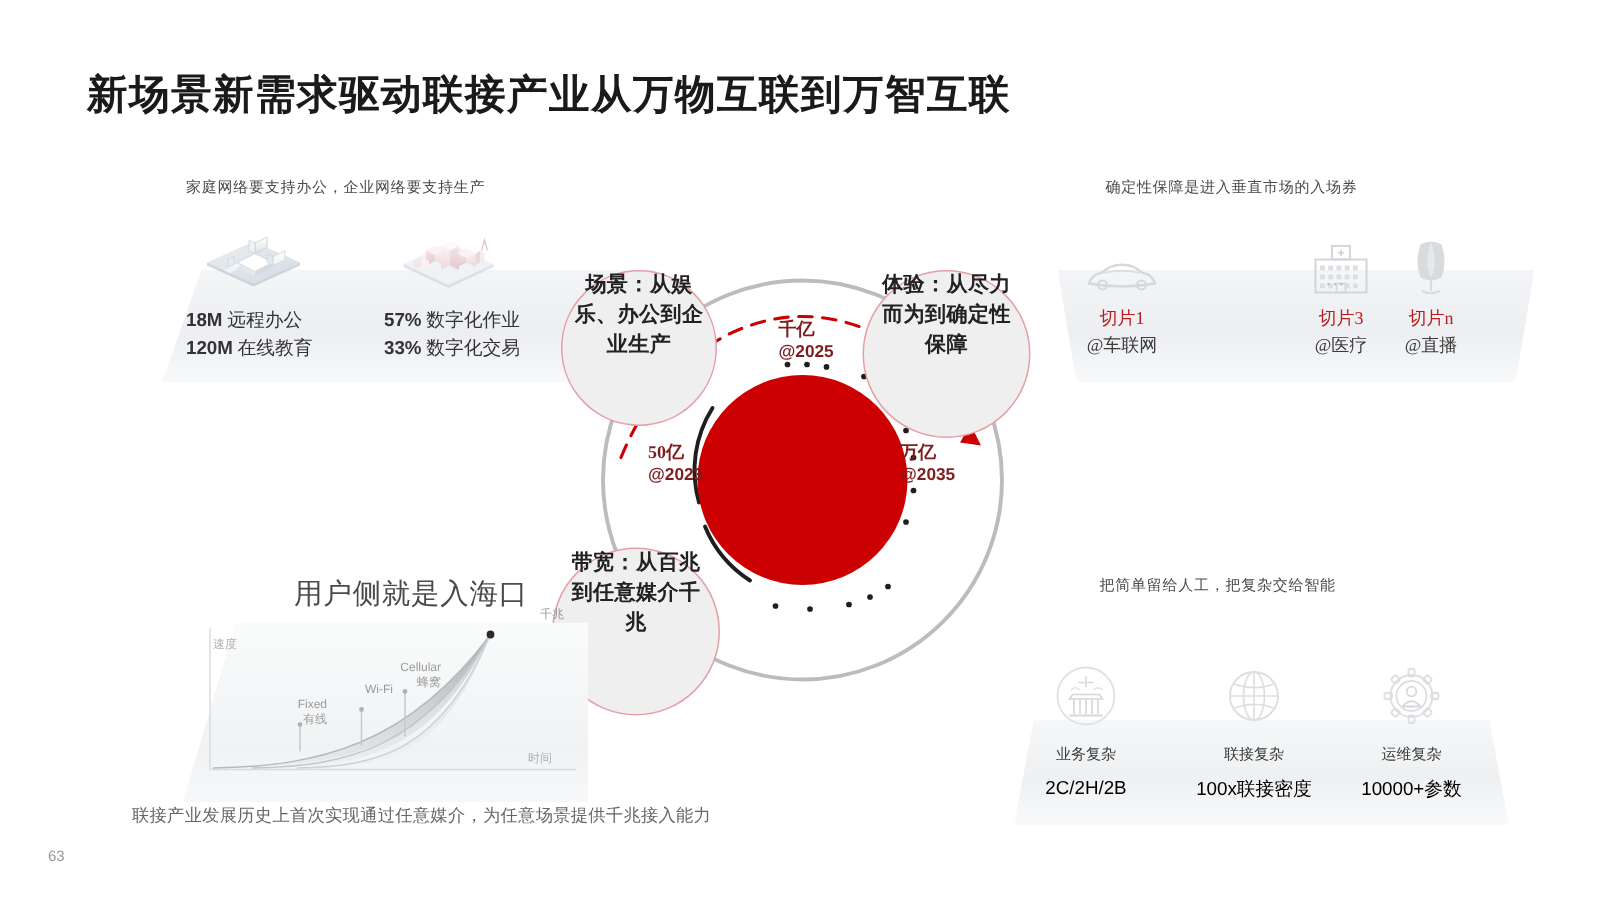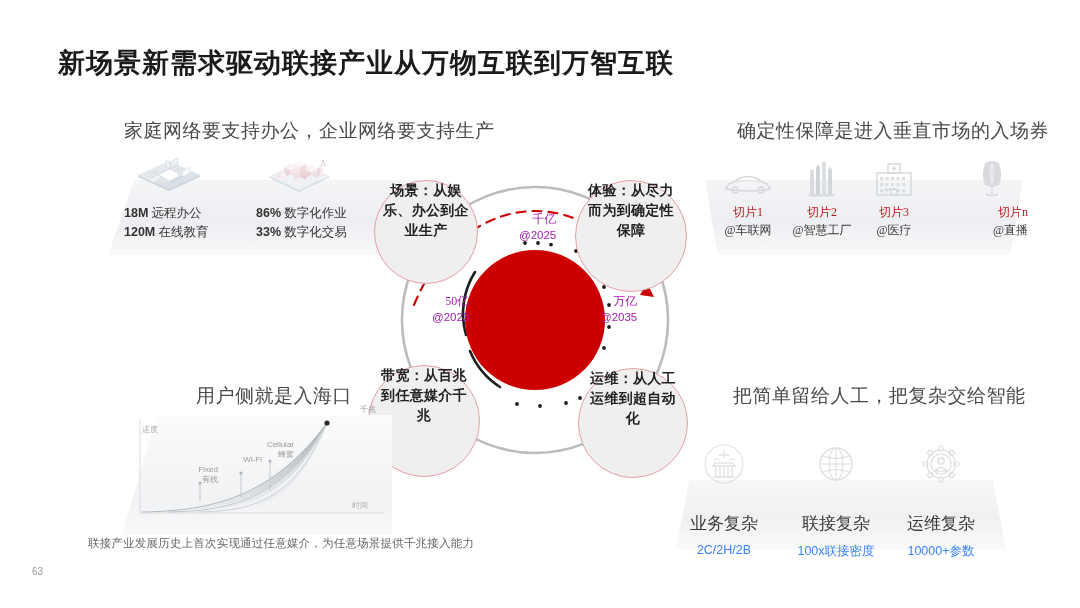--- a/index.html
+++ b/index.html
@@ -40,21 +40,21 @@
     left: 32px;
     top: 566px;
     font-size: 10px;
     color: #999999;
     font-family: "Liberation Sans", sans-serif;
   }
 
   
   .sec-caption {
     position: absolute;
-    font-size: 19px;
+    font-size: 10px;
     color: #4a4a4a;
     white-space: nowrap;
     letter-spacing: .5px;
   }
   #cap-tl { left: 124px; top: 118px; }
   #cap-tr { left: 737px; top: 118px; }
   #cap-bl { left: 196px; top: 383px; font-size: 19px; }
   #cap-br { left: 733px; top: 383px; }
 
   
@@ -113,24 +113,24 @@
     font-size: 12px; color: #3a3a3a; margin-top: 1px; white-space: nowrap;
   }
   .slice-dots {
     position: absolute; font-size: 13px; color: #b8bcc2; letter-spacing: 1px;
   }
 
   
   .cx-col { position: absolute; text-align:center; width: 92px; }
   .cx-ico { height: 48px; display:flex; align-items:center; justify-content:center; }
   .cx-t {
-    font-size: 17px; color: #3a3a3a; margin-top: 24px; white-space: nowrap;
+    font-size: 10px; color: #3a3a3a; margin-top: 8px; white-space: nowrap;
   }
   .cx-v {
-    font-size: 12.5px; color: #3b82f6; margin-top: 8px; white-space: nowrap;
+    font-size: 12.5px; color: #000000; margin-top: 8px; white-space: nowrap;
     font-family: "Liberation Sans", sans-serif;
   }
 
   
   #center-svg { position: absolute; left: 330px; top: 155px; }
 
   .bubble {
     position: absolute;
     border-radius: 50%;
     background: #efeff0;
@@ -149,25 +149,26 @@
     letter-spacing: .3px;
     padding: 0 8px;
   }
   #bub-tl { left: 374px; top: 180px; width: 104px; height: 104px; }
   #bub-tr { left: 575px; top: 180px; width: 112px; height: 112px; }
   #bub-bl { left: 368px; top: 365px; width: 112px; height: 112px; }
   #bub-br { left: 578px; top: 368px; width: 110px; height: 110px; }
 
   .mid-label {
     position: absolute;
-    text-align: right;
-    color: #a21caf;
+    text-align: left;
+    color: #7f1d1d;
     font-size: 12px;
     line-height: 16px;
     white-space: nowrap;
+    font-weight: bold;
   }
   .mid-label .y { font-family: "Liberation Sans", sans-serif; font-size: 11.5px; }
   #lbl-2020 { left: 432px; top: 293px; }
   #lbl-2025 { left: 519px; top: 211px; }
   #lbl-2035 { left: 600px; top: 293px; }
 
   
   #chart-svg { position: absolute; left: 122px; top: 405px; }
   .chart-tick {
     position: absolute;
@@ -277,21 +278,21 @@
         <polygon points="14,33 19,30 19,24 14,27" fill="#f3e6e8"></polygon>
         <polygon points="19,30 24,33 24,27 19,24" fill="#fbf1f3"></polygon>
 
         <polygon points="55,30 58,28 58,20 55,22" fill="#e8dadd"></polygon>
         <polygon points="58,28 61,30 61,22 58,20" fill="#f5eaec"></polygon>
 
         <path d="M59 20 L61 13 L63 20" stroke="#d9c3c7" stroke-width=".8" fill="none"></path>
       </svg>
     </div>
     <div class="stat-lines" style="left:256px; top:204px;">
-      <div><b>86%</b>
+      <div><b>57%</b>
            <span>数字化作业</span></div>
       <div><b>33%</b>
            <span>数字化交易</span></div>
     </div>
   </div>
 
   <div class="sec-caption" id="cap-tr">确定性保障是进入垂直市场的入场券</div>
   <div class="platform" id="plat-tr"></div>
 
   <div class="slice-col" style="left:712px; top:152px;">
@@ -301,33 +302,20 @@
         <path d="M6 19 q22 4 44 0" fill="none" stroke="#d6d8db" stroke-width="1.6" stroke-linecap="round"></path>
         <path d="M16 12 q12 -3 24 0" fill="none" stroke="#dcdee1" stroke-width="1.2"></path>
         <circle cx="15" cy="20" r="3" fill="none" stroke="#d6d8db" stroke-width="1.4"></circle>
         <circle cx="41" cy="20" r="3" fill="none" stroke="#d6d8db" stroke-width="1.4"></circle>
       </svg>
     </div>
     <div class="slice-l1">切片1</div>
     <div class="slice-l2">@车联网</div>
   </div>
 
-  <div class="slice-col" style="left:786px; top:152px;">
-    <div class="slice-ico">
-      <svg width="44" height="40" viewBox="0 0 44 40">
-        <path d="M10 38 L10 14 q2 -6 4 0 L14 38 Z" fill="#d9dbde"></path>
-        <path d="M16 38 L16 10 q2 -7 4 0 L20 38 Z" fill="#cfd2d6"></path>
-        <path d="M22 38 L22 6 q2 -6 4 0 L26 38 Z" fill="#dcdee1"></path>
-        <path d="M28 38 L28 12 q2 -6 4 0 L32 38 Z" fill="#d2d5d9"></path>
-        <rect x="9" y="36" width="25" height="2.5" fill="#d9dbde"></rect>
-      </svg>
-    </div>
-    <div class="slice-l1">切片2</div>
-    <div class="slice-l2">@智慧工厂</div>
-  </div>
 
   <div class="slice-col" style="left:858px; top:152px;">
     <div class="slice-ico">
       <svg width="46" height="40" viewBox="0 0 46 40">
         <rect x="17" y="6" width="12" height="9" fill="none" stroke="#d4d7da" stroke-width="1.4"></rect>
         <path d="M23 8.5 v4 M21 10.5 h4" stroke="#d4d7da" stroke-width="1.4"></path>
         <rect x="6" y="15" width="34" height="22" fill="none" stroke="#d4d7da" stroke-width="1.4"></rect>
         <g fill="#dcdee1">
           <rect x="9" y="19" width="3.2" height="3.2"></rect>
             <rect x="14.5" y="19" width="3.2" height="3.2"></rect>
@@ -346,21 +334,21 @@
         </g>
         <rect x="20" y="31" width="6" height="6" fill="none" stroke="#d4d7da" stroke-width="1.2"></rect>
       </svg>
     </div>
     <div class="slice-l1">切片3</div>
     <div class="slice-l2">@医疗</div>
   </div>
 
   <div class="slice-dots" style="left:884px; top:178px;">...</div>
 
-  <div class="slice-col" style="left:956px; top:152px;text-align:right;">
+  <div class="slice-col" style="left:918px; top:152px;">
     <div class="slice-ico">
       <svg width="40" height="42" viewBox="0 0 40 42">
         <path d="M13 7 q7 -4 14 0 q4 12 0 22 q-7 4 -14 0 q-4 -10 0 -22 Z" fill="#d8dadd"></path>
         <path d="M20 5 q-5 14 0 24 q5 -10 0 -24 Z" fill="#e6e8ea"></path>
         <path d="M20 29 L20 38" stroke="#d8dadd" stroke-width="1.4"></path>
         <path d="M14 38 q6 3 12 0" stroke="#d8dadd" stroke-width="1.4" fill="none"></path>
       </svg>
     </div>
     <div class="slice-l1">切片n</div>
     <div class="slice-l2">@直播</div>
@@ -398,23 +386,20 @@
 
   <div class="bubble" id="bub-tl">
     <span>场景：从娱乐、办公到企业生产</span>
   </div>
   <div class="bubble" id="bub-tr">
     <span>体验：从尽力而为到确定性保障</span>
   </div>
   <div class="bubble" id="bub-bl">
     <span>带宽：从百兆到任意媒介千兆</span>
   </div>
-  <div class="bubble" id="bub-br">
-    <span>运维：从人工运维到超自动化</span>
-  </div>
 
   <div class="mid-label" id="lbl-2020">
     <div>50亿</div>
     <div class="y">@2023</div>
   </div>
   <div class="mid-label" id="lbl-2025">
     <div>千亿</div>
     <div class="y">@2025</div>
   </div>
   <div class="mid-label" id="lbl-2035">

